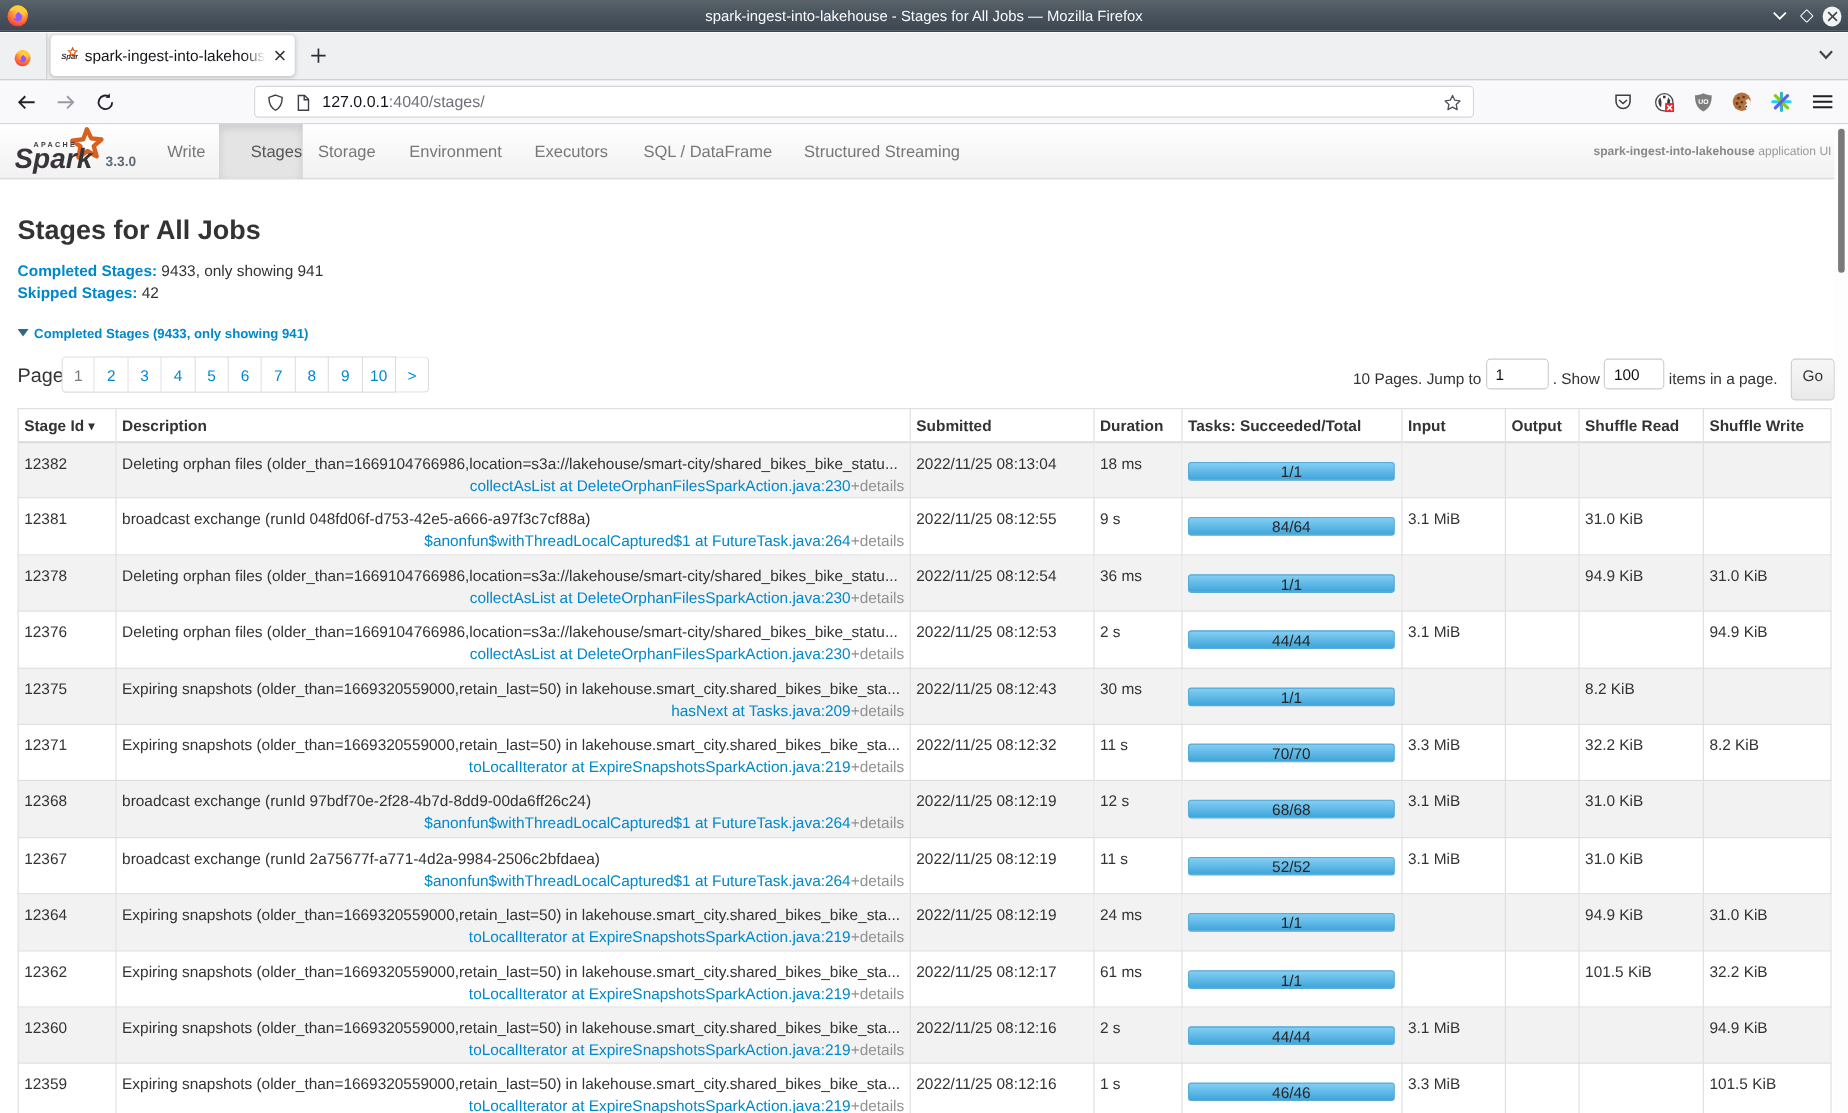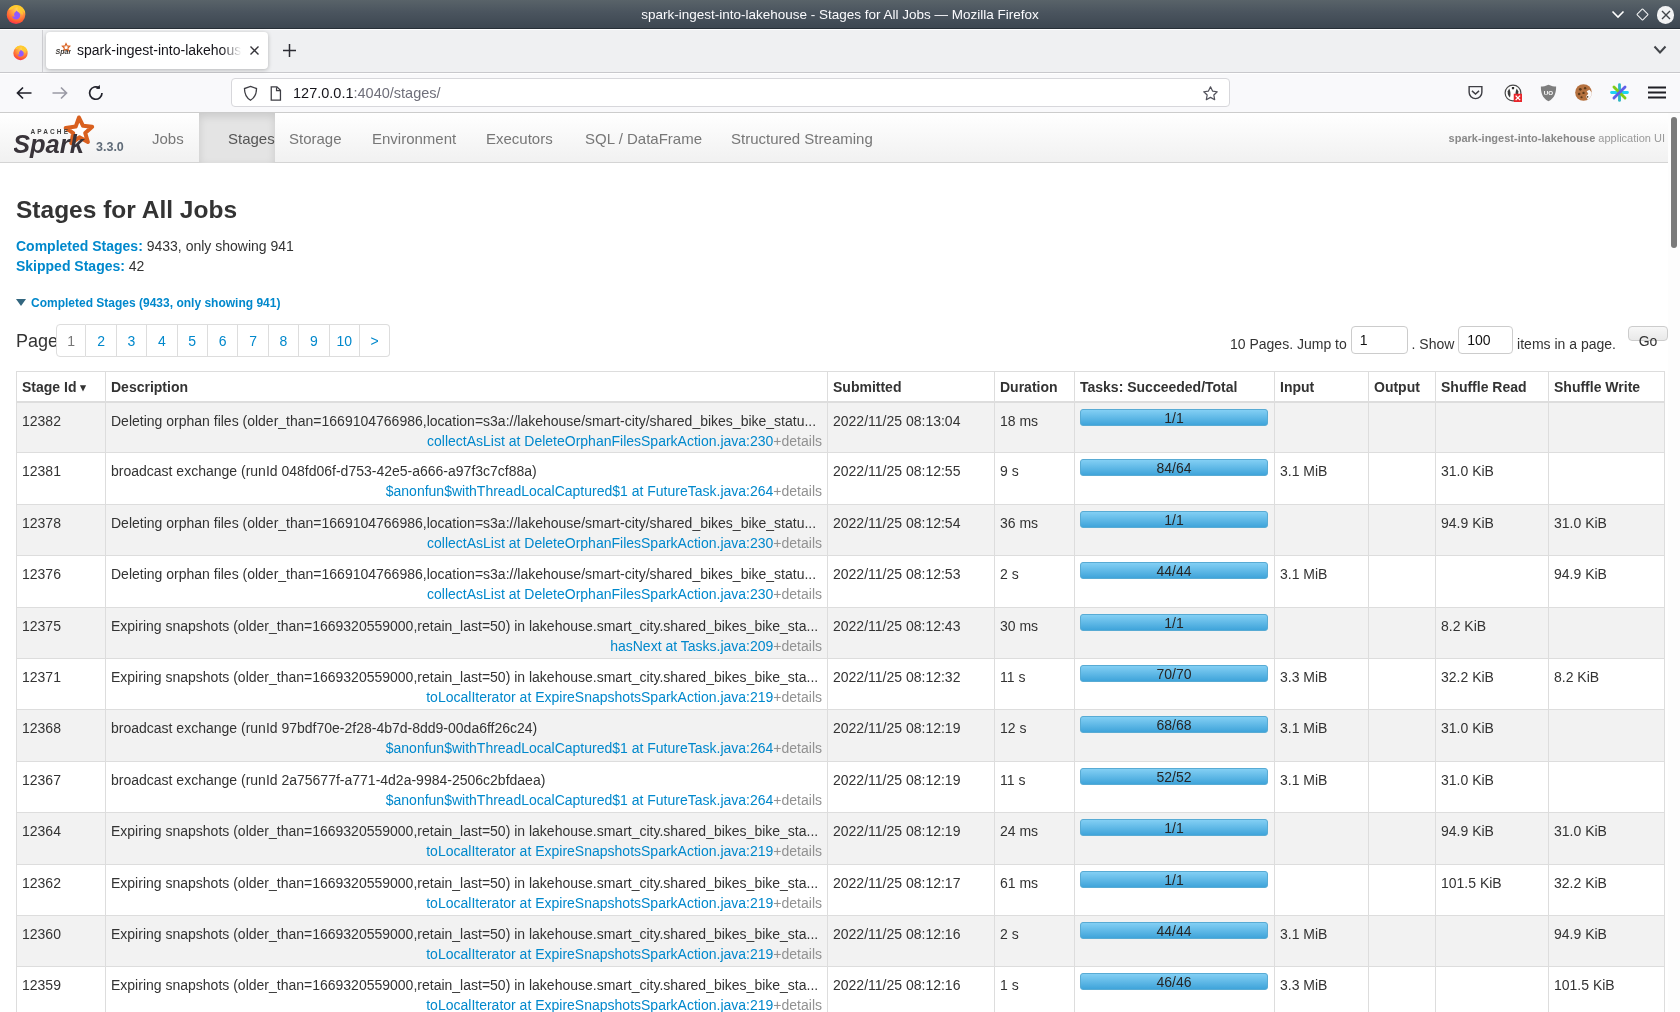--- a/index.html
+++ b/index.html
@@ -29,21 +29,21 @@
 #tabtitle { position:absolute; left:31px; top:10px; font-size:14px; color:#15141a; width:178px;
   overflow:hidden; white-space:nowrap; }
 #tabfade { position:absolute; right:20px; top:4px; width:26px; height:29px;
   background:linear-gradient(90deg, rgba(255,255,255,0), #fff 75%); }
 #tabclose { position:absolute; right:6px; top:11px; }
 #newtab { position:absolute; left:282px; top:43px; }
 
 #ffnavbar { position:absolute; left:0; top:74px; width:1680px; height:39px;
   background:#f9f9fb; border-bottom:1px solid #ccc; }
 .navicon { position:absolute; top:84px; }
-#urlbar { position:absolute; left:231px; top:78px; width:999px; height:29px; background:#fff;
+#urlbar { position:absolute; left:231px; top:78px; width:1109px; height:29px; background:#fff;
   border:1px solid #d7d7db; border-radius:4px; }
 #urltext { position:absolute; left:61px; top:6px; font-size:14.5px; color:#15141a; }
 #urltext span { color:#6f6f7a; }
 #urlstar { position:absolute; right:10px; top:6px; }
 
 
 #sparknav { position:absolute; left:0; top:113px; width:1668px; height:50px;
   background:linear-gradient(180deg,#ffffff 0%,#f1f1f1 100%);
   border-bottom:1px solid #d4d4d4; }
 #stages-active { position:absolute; left:199px; top:0; width:76px; height:50px;
@@ -70,33 +70,33 @@
 #pagination { position:absolute; left:56px; top:324px; height:33px; display:flex; }
 #pagination .pg { width:30.4px; height:33px; border:1px solid #ddd; border-left:none;
   background:#fff; color:#0088cc; font-size:14px; text-align:center; line-height:32px; }
 #pagination .pg.first { border-left:1px solid #ddd; border-radius:4px 0 0 4px; }
 #pagination .pg.last { border-radius:0 4px 4px 0; }
 #pagination .pg.cur { color:#777; }
 #jumpform { position:absolute; left:1230px; top:331px; font-size:14px; line-height:20px; color:#333; }
 .jinput { height:28px; border:1px solid #ccc; border-radius:4px; font-size:14px;
   font-family:"Liberation Sans",sans-serif; padding-left:8px; color:#111;
   vertical-align:middle; position:relative; top:-5px; }
-#gobtn { position:absolute; left:1628px; top:326px; width:40px; height:15px;
+#gobtn { position:absolute; left:1628px; top:326px; width:40px; height:38px;
   background:linear-gradient(180deg,#f7f7f7,#e9e9e9); border:1px solid #ccc; border-radius:4px;
   font-size:14px; color:#333; text-align:center; line-height:28px; }
 
 
 #stagetable { position:absolute; left:16px; top:371px; width:1648px; border-collapse:collapse;
   table-layout:fixed; font-size:14px; color:#333; }
 #stagetable th, #stagetable td { border:1px solid #ddd; padding:0 0 0 5px;
   vertical-align:top; overflow:hidden; white-space:nowrap; text-align:left; }
 #stagetable th { font-weight:bold; height:30px; padding-top:5px; line-height:20px;
   border-bottom:2px solid #ddd; }
 #stagetable td { height:51.4px; padding-top:8px; line-height:20px; }
-#stagetable td.c-task { padding-top:6px; }
+#stagetable td.c-task { padding-top:17px; }
 #stagetable tbody tr.odd { background:#f2f2f2; }
 #stagetable .d2 { display:flex; justify-content:flex-end; }
 #stagetable a { color:#0088cc; }
 a { text-decoration:none; }
 .details { color:#919191; padding-right:5px; }
 .sorticon { font-size:11px; position:relative; top:-1px; }
 .pbar { width:188px; height:17px; border:1px solid #58abd4; border-radius:3px;
   background:linear-gradient(180deg,#83cff4,#3fa4da); text-align:center;
   font-size:14px; color:#262626; line-height:16px; margin-top:0px; }
 
@@ -221,21 +221,21 @@
   <path d="M2 12 H22" stroke="#1fd3f3" stroke-width="3.6" stroke-linecap="round"></path>
   <path d="M5 5 L19 19" stroke="#84cc16" stroke-width="3.6" stroke-linecap="round"></path>
   <path d="M19 5 L5 19" stroke="#5f5fe8" stroke-width="3.6" stroke-linecap="round"></path>
 </svg>
 <svg class="navicon" style="left:1648px;top:86px;" width="18" height="13" viewBox="0 0 18 13">
   <path d="M0 1.5 H18 M0 6.5 H18 M0 11.5 H18" stroke="#1f1f25" stroke-width="2"></path>
 </svg>
 
 <div id="sparknav">
   <div id="stages-active"></div>
-  <div class="navitem" style="left:152px;">Jobs</div>
+  <div class="navitem" style="left:152px;">Write</div>
   <div class="navitem" style="left:212px; color:#555;margin-left:16px;">Stages</div>
   <div class="navitem" style="left:289px;">Storage</div>
   <div class="navitem" style="left:372px;">Environment</div>
   <div class="navitem" style="left:486px;">Executors</div>
   <div class="navitem" style="left:585px;">SQL / DataFrame</div>
   <div class="navitem" style="left:731px;">Structured Streaming</div>
   <div id="appname"><b>spark-ingest-into-lakehouse</b> application UI</div>
 </div>
 <svg id="sparklogo" width="92" height="48" viewBox="0 0 92 48">
   <path d="M65 3.5 L69 11.8 L78.2 12.8 L71.2 18.9 L73.9 28.1 L65.4 23.3 L57.4 29.1 L59.2 19.1 L51.7 13.9 L61.7 12.6 Z" fill="#fff" stroke="#d9601f" stroke-width="4" stroke-linejoin="round"></path>

